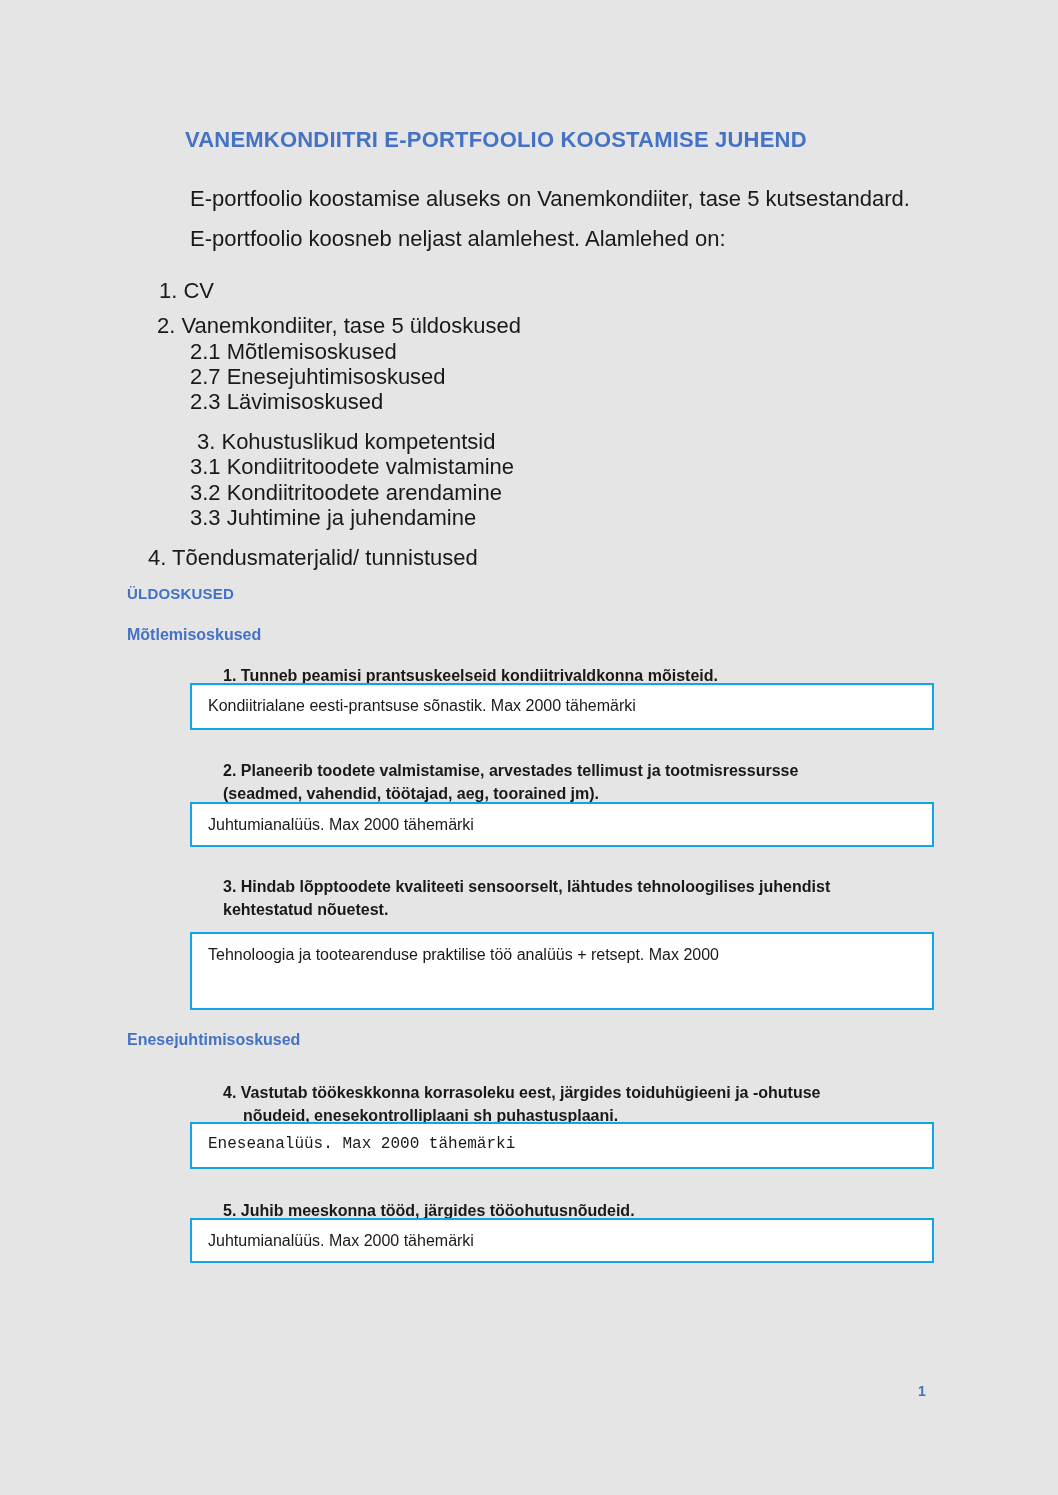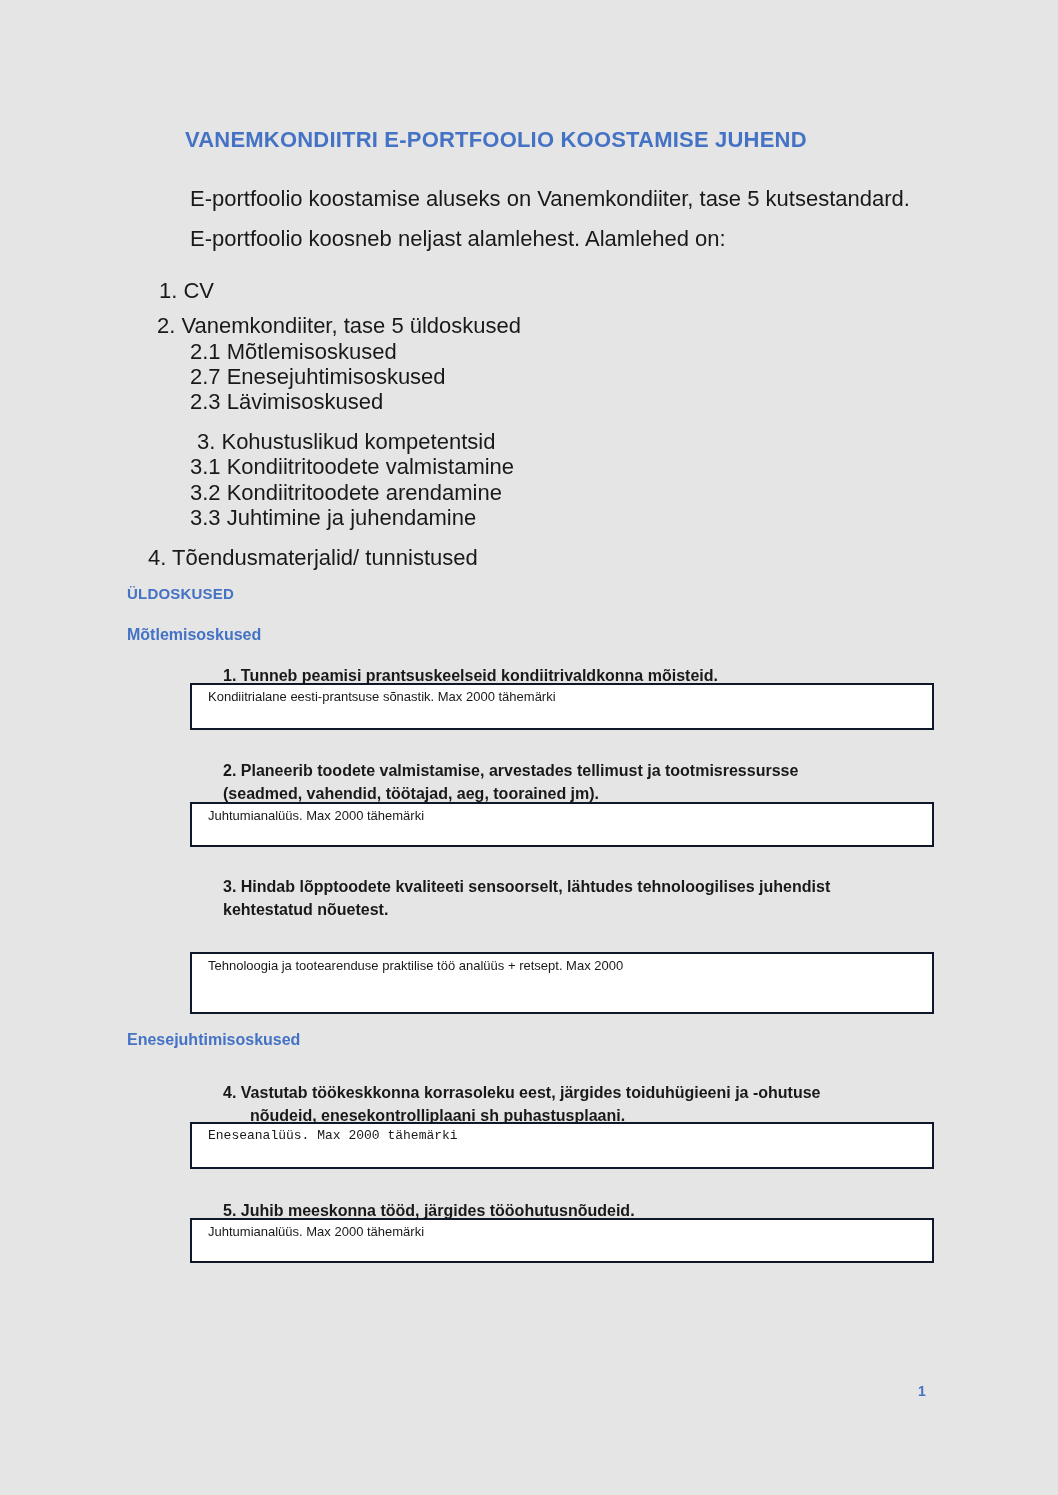--- a/index.html
+++ b/index.html
@@ -28,34 +28,34 @@
     font-size: 22px;
     line-height: 23px;
     white-space: nowrap;
   }
   .item {
     font-size: 16px;
     line-height: 23px;
     font-weight: bold;
   }
   .item .line { white-space: nowrap; }
-  .line-indent { margin-left: 27px; }
+  .line-indent { margin-left: 20px; }
   .section-heading {
     font-size: 16px;
     font-weight: bold;
     color: #4472C4;
     white-space: nowrap;
   }
   .section-heading.caps { font-size: 15px; letter-spacing: 0.2px; }
   .answer-box {
-    border: 2px solid #0f172a;
+    border: 2px solid #0ea5e9;
     background: #ffffff;
     box-sizing: border-box;
-    padding: 0 16px 0 16px;
-    font-size: 13px;
+    padding: 9px 16px 0 16px;
+    font-size: 16px;
     line-height: 23px;
   }
   .answer-box .line { white-space: nowrap; }
   .page-number {
     font-size: 14px;
     font-weight: bold;
     color: #4472C4;
   }
 </style>
 </head>
@@ -99,21 +99,21 @@
 
   <div class="abs answer-box" style="left:190px; top:802px; width:744px; height:45px;">
     <div class="line">Juhtumianalüüs. Max 2000 tähemärki</div>
   </div>
 
   <div class="abs item" style="left:223px; top:875px;">
     <div class="line">3. Hindab lõpptoodete kvaliteeti sensoorselt, lähtudes tehnoloogilises juhendist</div>
     <div class="line">kehtestatud nõuetest.</div>
   </div>
 
-  <div class="abs answer-box" style="left:190px; top:952px; width:744px; height:62px;">
+  <div class="abs answer-box" style="left:190px; top:932px; width:744px; height:78px;">
     <div class="line">Tehnoloogia ja tootearenduse praktilise töö analüüs + retsept. Max 2000</div>
   </div>
 
   <div class="abs section-heading" style="left:127px; top:1031px;">Enesejuhtimisoskused</div>
 
   <div class="abs item" style="left:223px; top:1081px;">
     <div class="line">4. Vastutab töökeskkonna korrasoleku eest, järgides toiduhügieeni ja -ohutuse</div>
     <div class="line line-indent">nõudeid, enesekontrolliplaani sh puhastusplaani.</div>
   </div>
 

